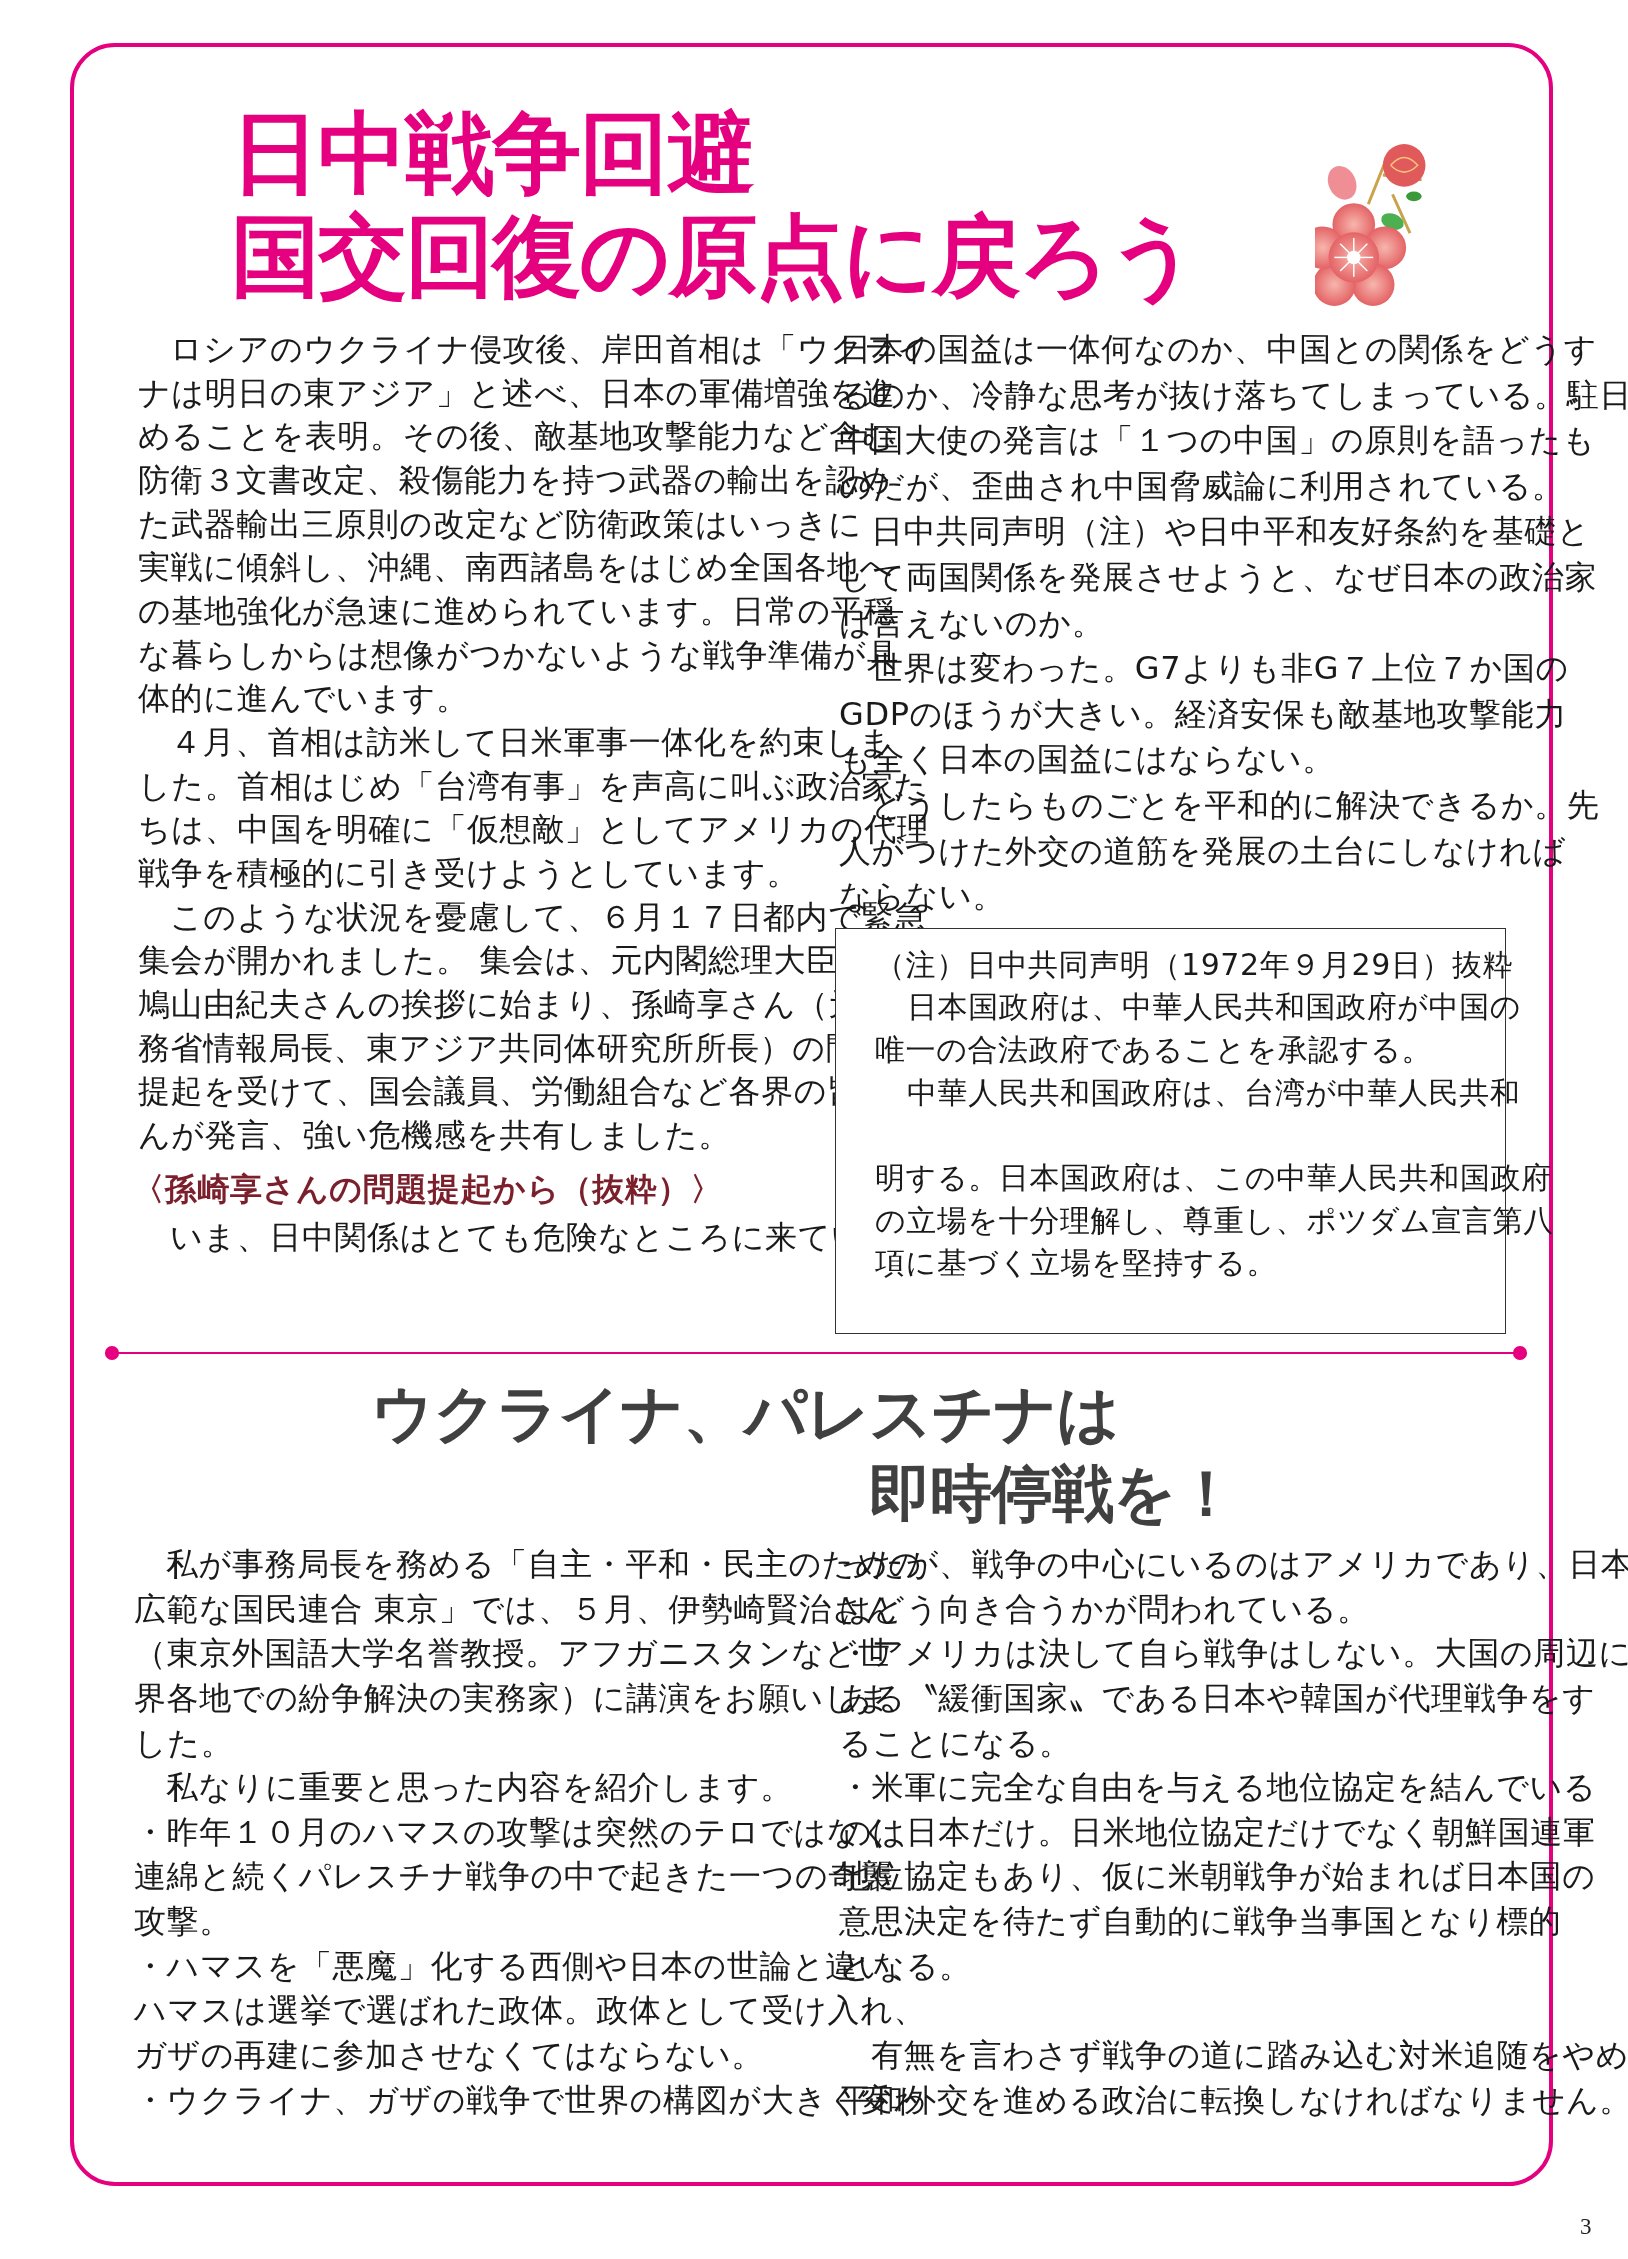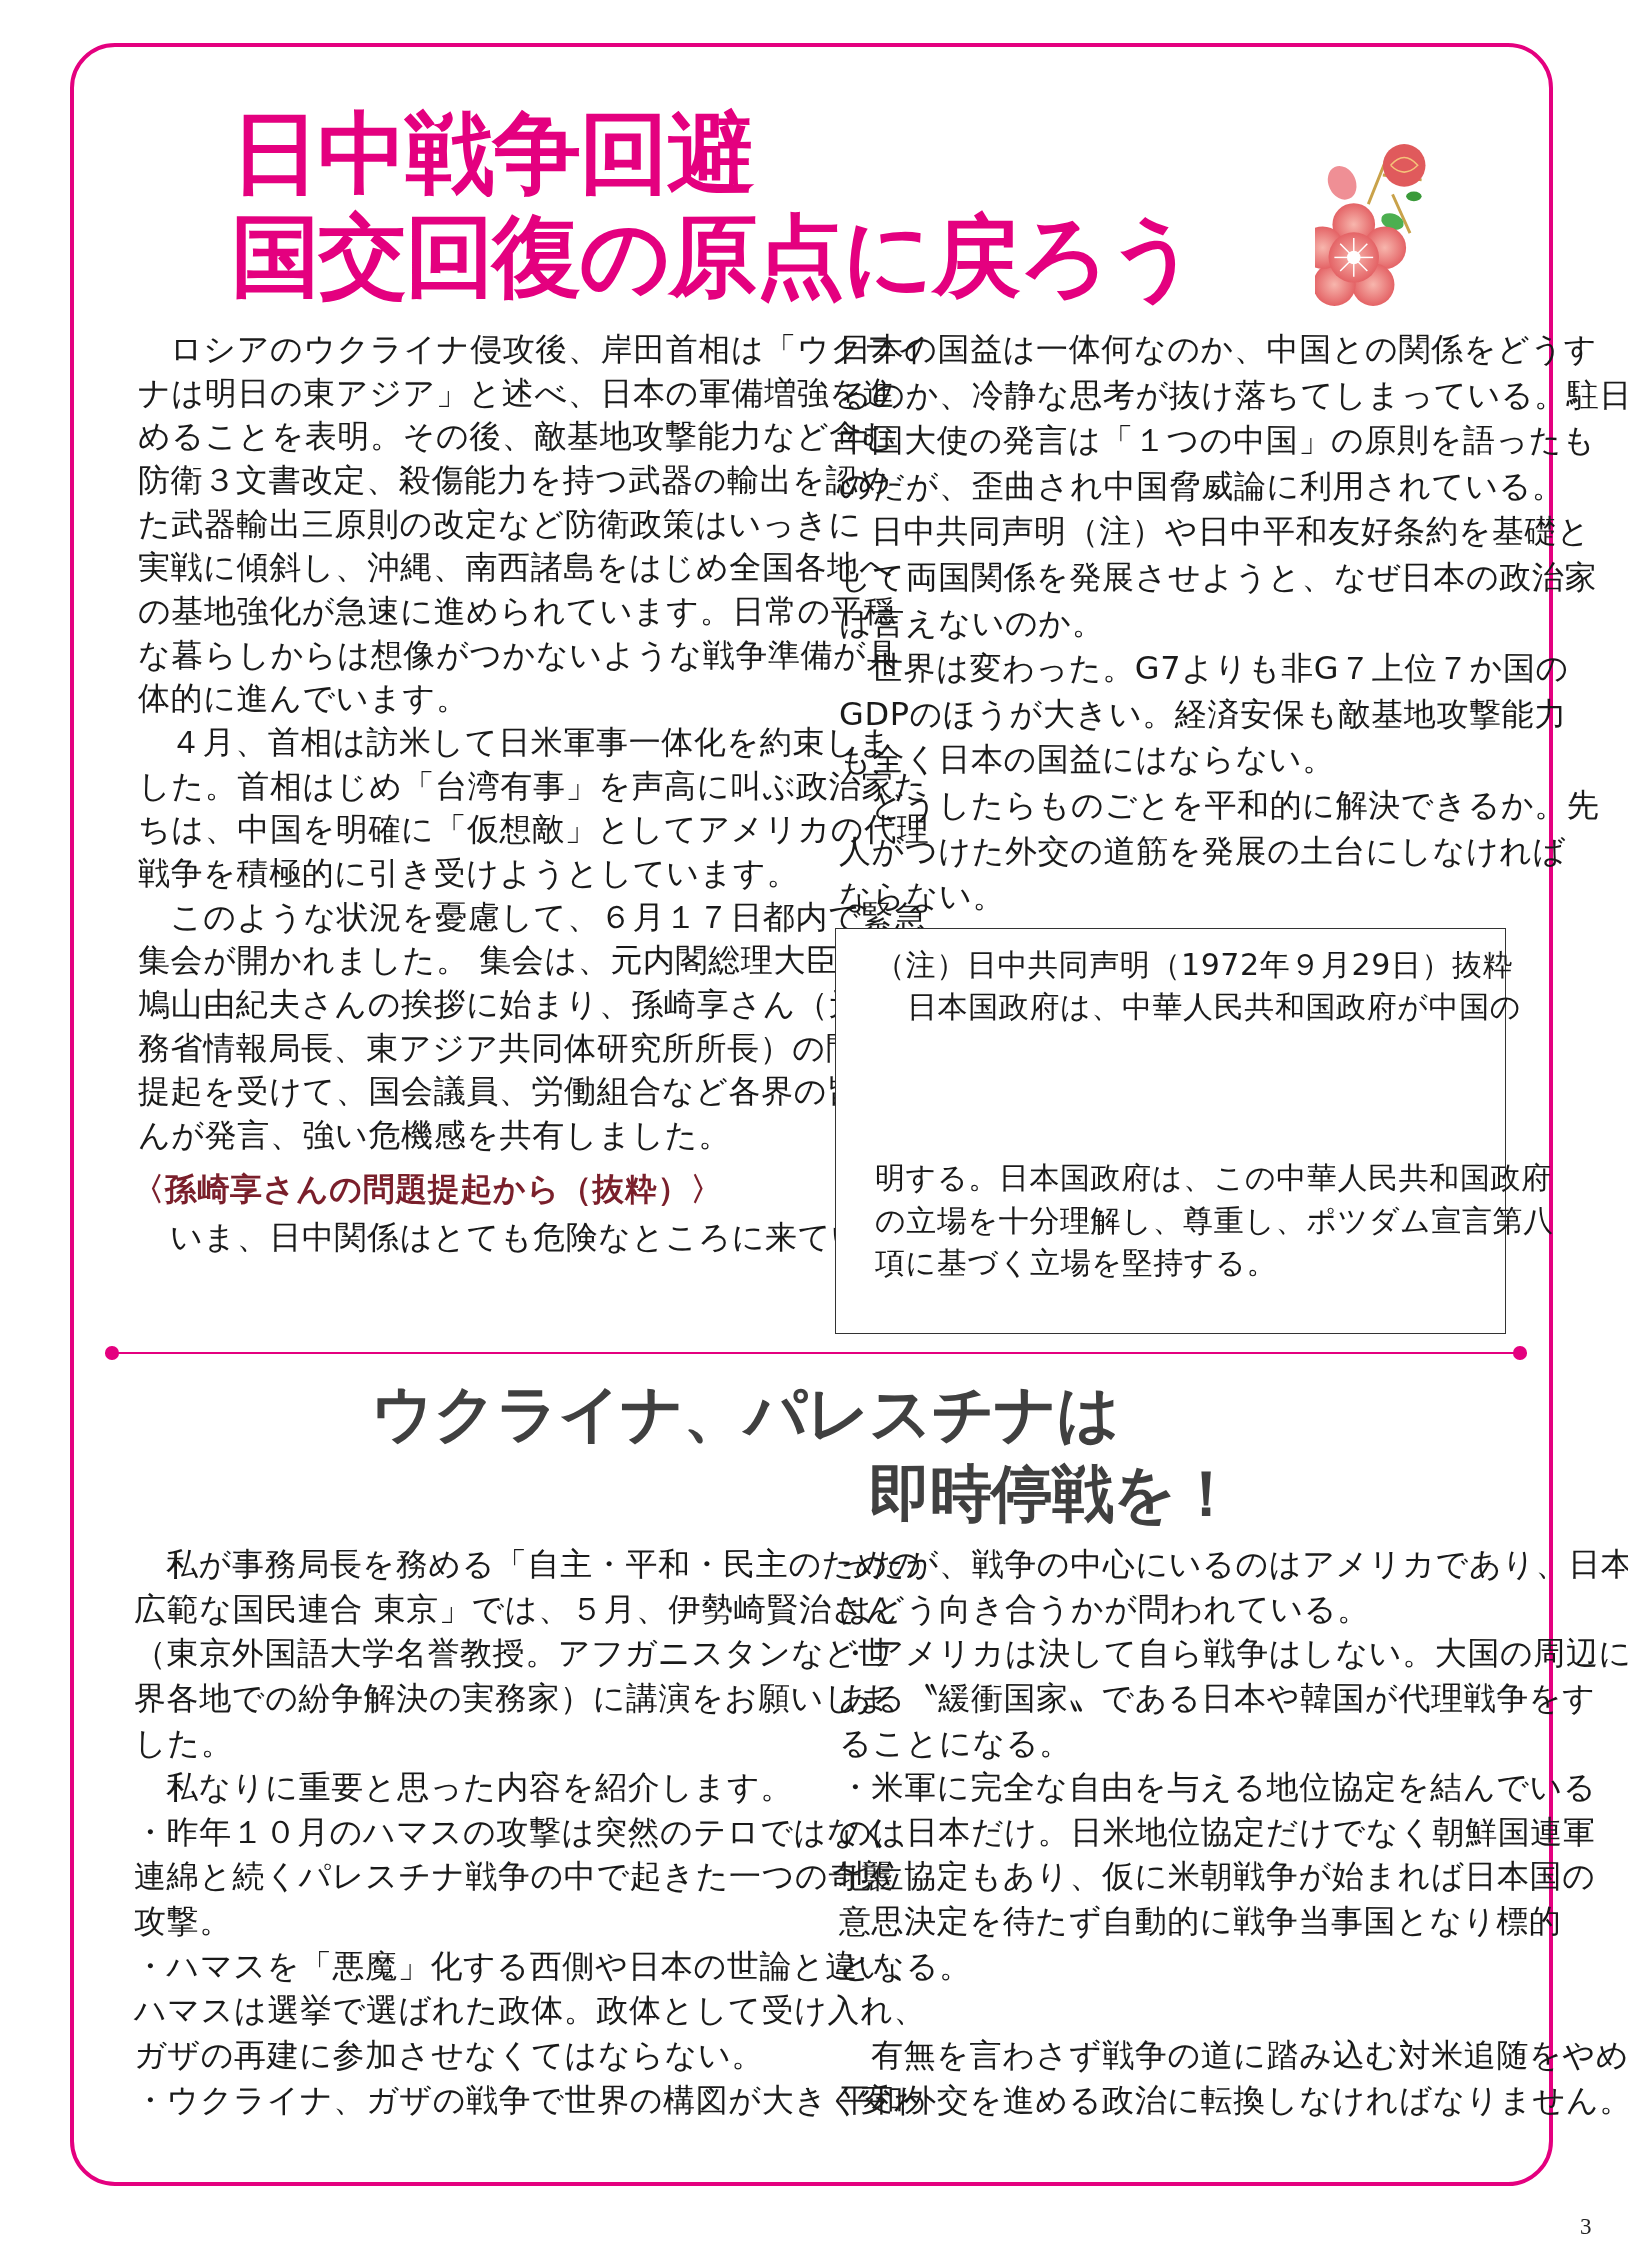--- a/index.html
+++ b/index.html
@@ -102,20 +102,22 @@
   <div class="line" style="top:365px;">GDPのほうが大きい。経済安保も敵基地攻撃能力</div>
   <div class="line" style="top:410px;">も全く日本の国益にはならない。</div>
   <div class="line indent" style="top:456px;">どうしたらものごとを平和的に解決できるか。先</div>
   <div class="line" style="top:502px;">人がつけた外交の道筋を発展の土台にしなければ</div>
   <div class="line" style="top:547px;">ならない。</div>
 </div>
 
 <div class="note-box">
   <div class="line" style="top:15.5px;">（注）日中共同声明（1972年９月29日）抜粋</div>
   <div class="line indent" style="top:58px;">日本国政府は、中華人民共和国政府が中国の</div>
+  <div class="line" style="top:101px;">唯一の合法政府であることを承認する。</div>
+  <div class="line indent" style="top:144px;">中華人民共和国政府は、台湾が中華人民共和</div>
   <div class="line" style="top:229px;">明する。日本国政府は、この中華人民共和国政府</div>
   <div class="line" style="top:272px;">の立場を十分理解し、尊重し、ポツダム宣言第八</div>
   <div class="line" style="top:314px;">項に基づく立場を堅持する。</div>
 </div>
 
 <div class="divider"></div>
 <div class="dot" style="left:105px;"></div>
 <div class="dot" style="left:1513px;"></div>
 
 <div class="sub-line" style="left:371px; top:1380px;">ウクライナ、パレスチナは</div>

